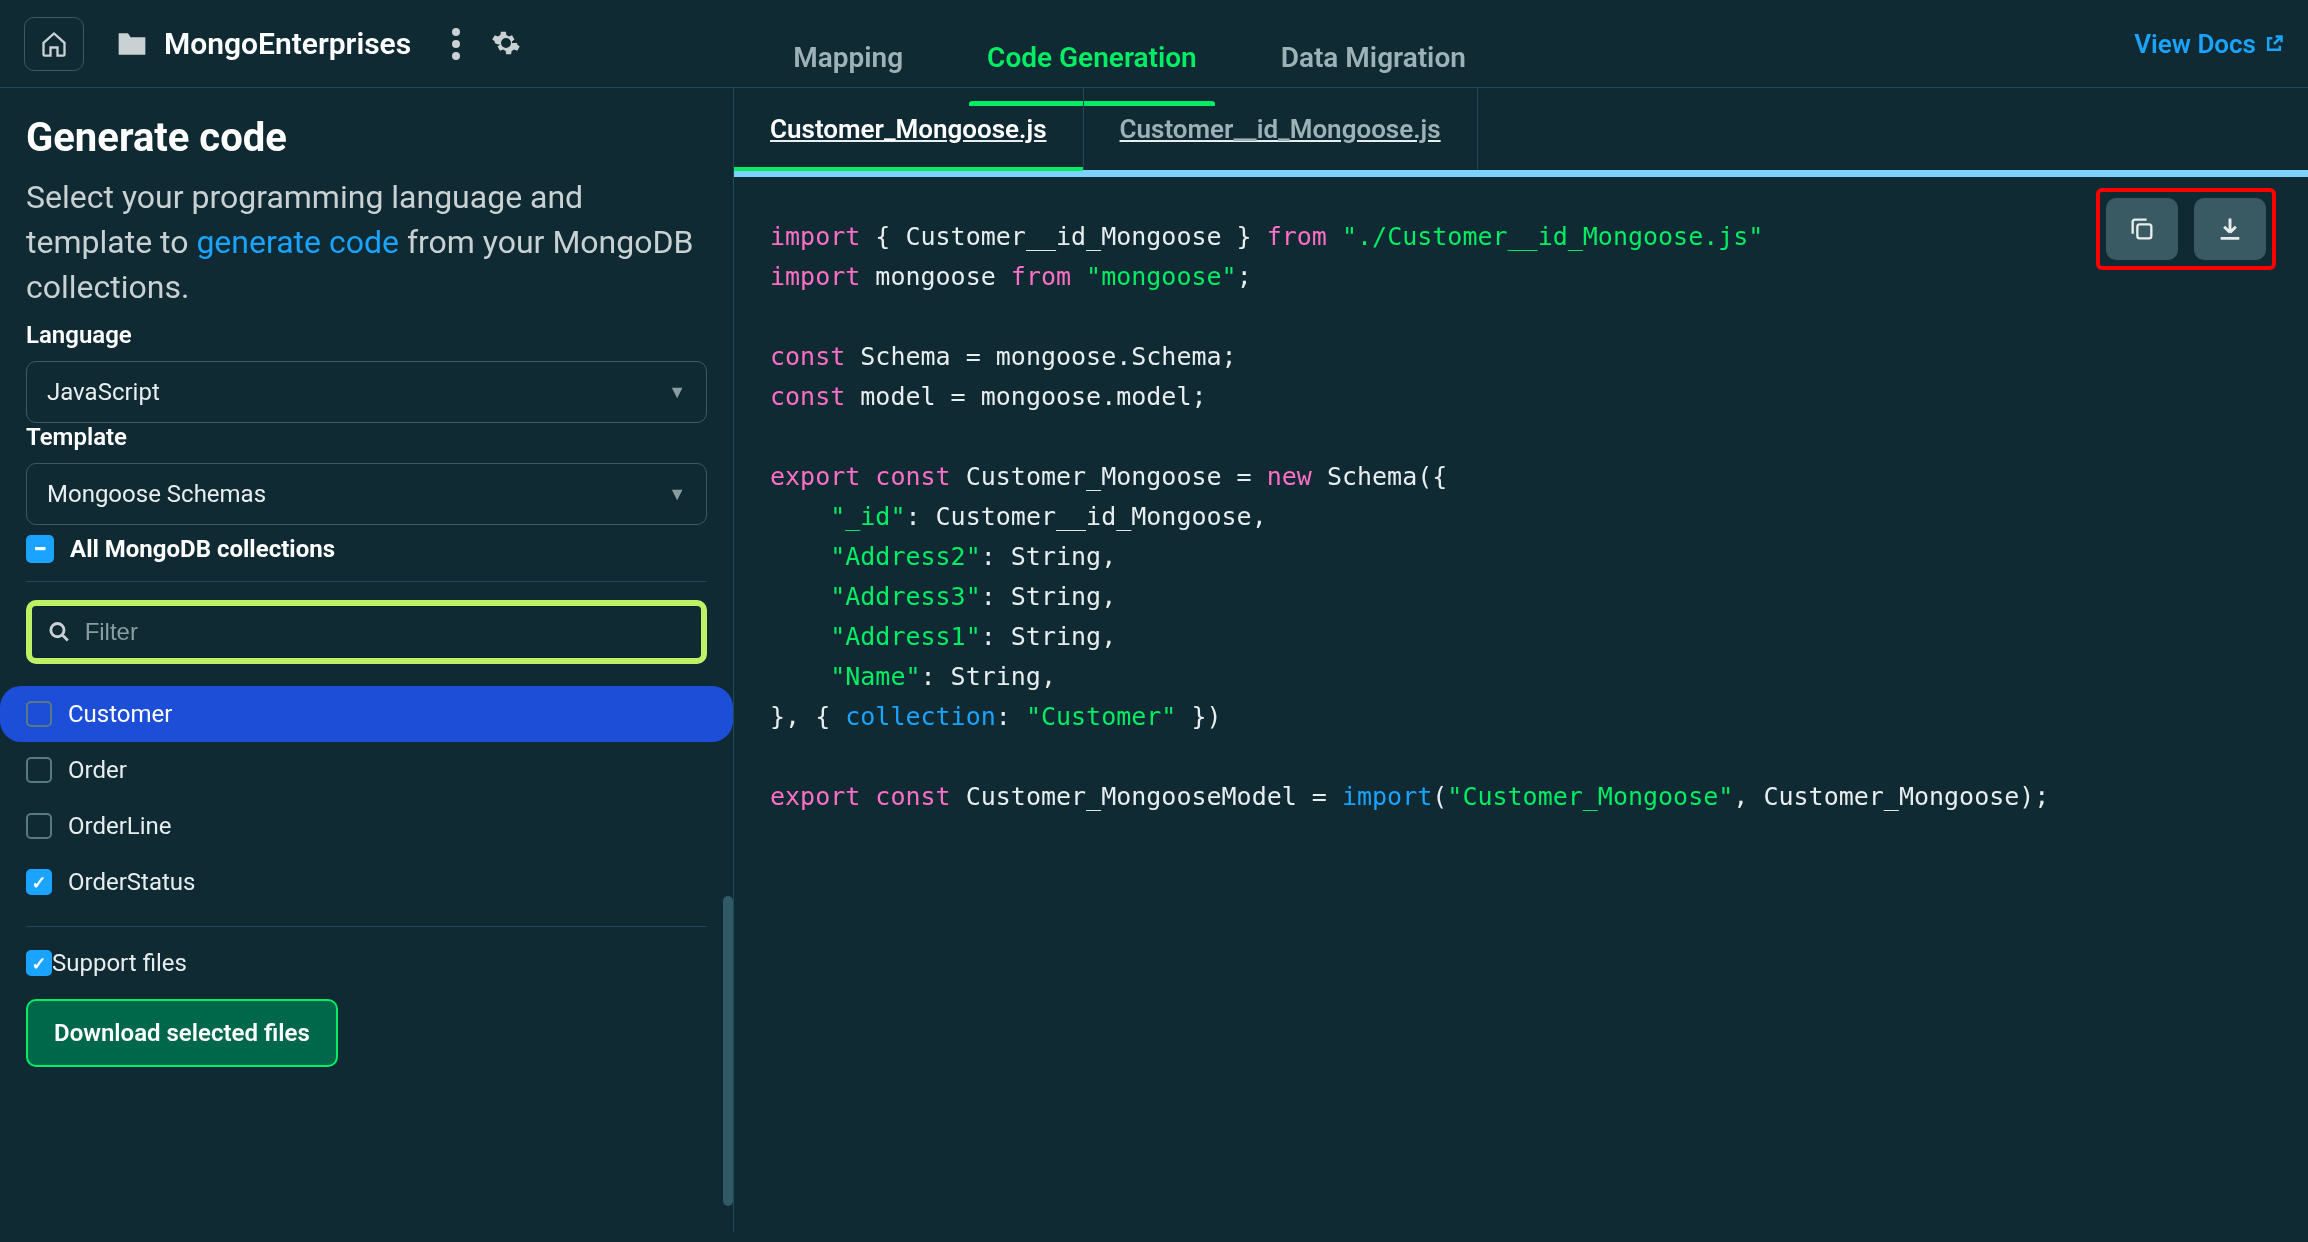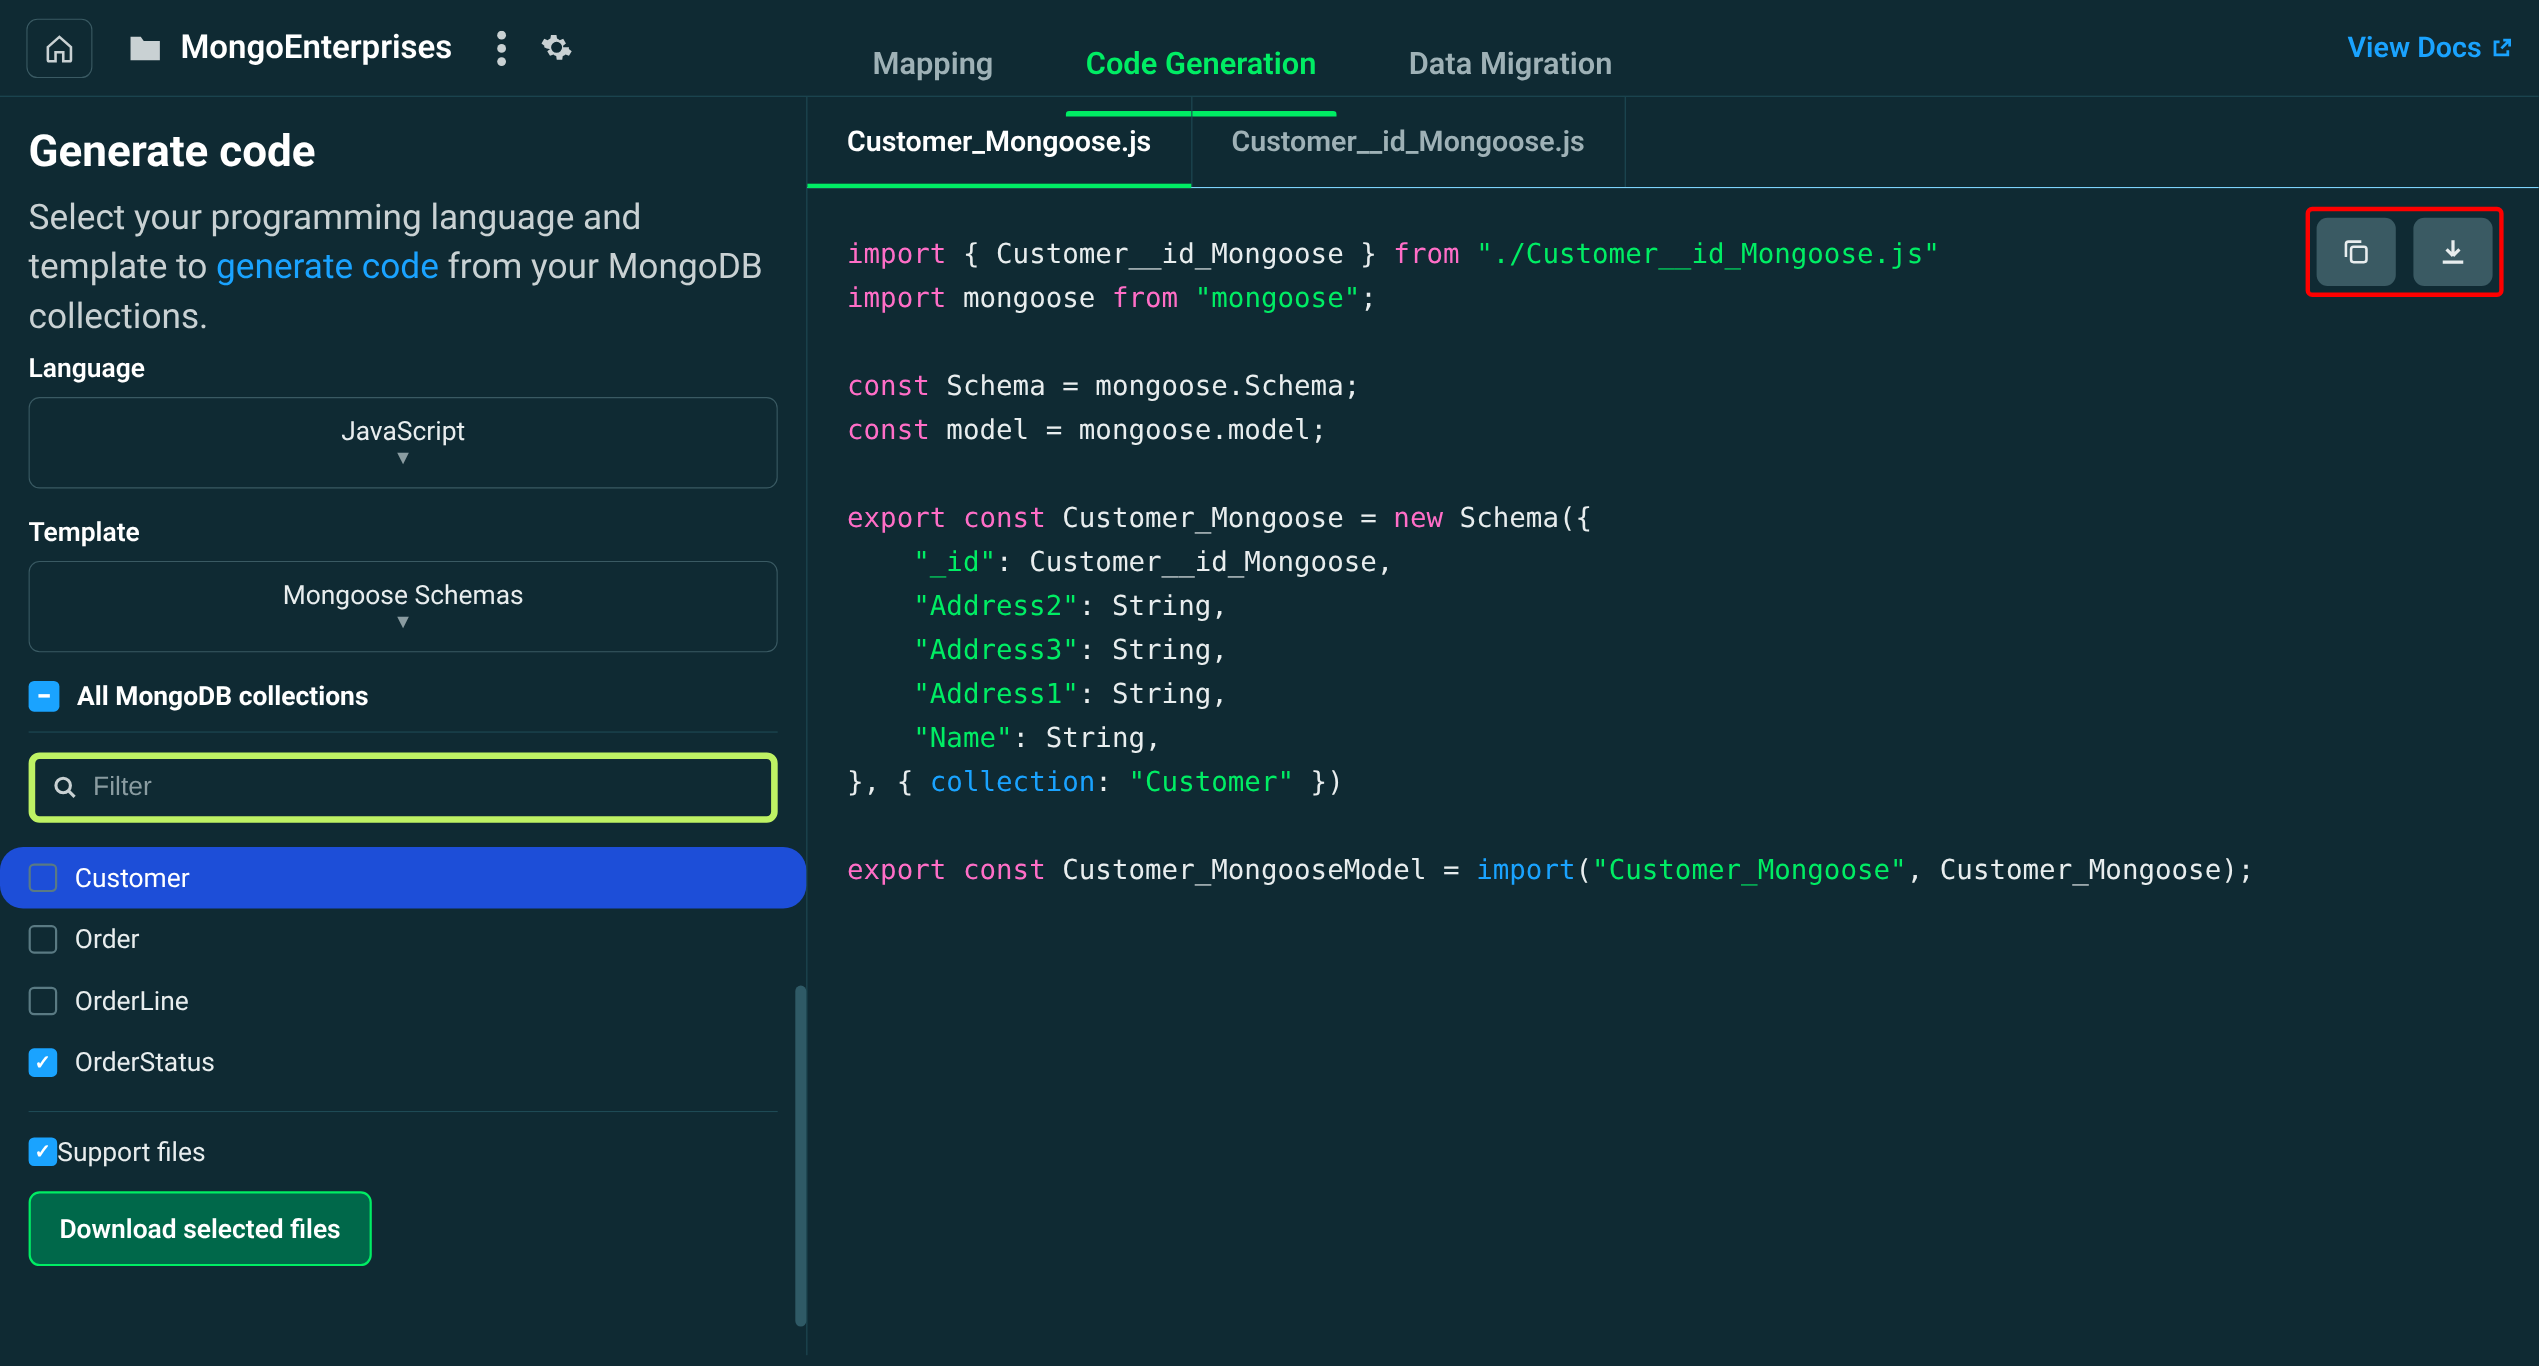--- a/index.html
+++ b/index.html
@@ -63,21 +63,21 @@
 .sb-inner { padding: 0 26px; }
 .sb-title { font-size: 40px; font-weight: 700; color: #fff; margin-bottom: 14px; }
 .sb-desc { font-size: 32px; color: #c9d1d3; line-height: 1.4; margin-bottom: 12px; }
 .sb-desc a { color: #1aa3ff; text-decoration: none; }
 
 .form-label { font-size: 24px; font-weight: 600; color: #fff; margin-bottom: 12px; }
 .select-box {
   border: 1px solid #3a5a63; border-radius: 10px;
   padding: 16px 20px; display: flex; justify-content: space-between;
   align-items: center; font-size: 24px; color: #e8edee;
-  margin-bottom: 26px; cursor: pointer; flex-direction: column;
+  cursor: pointer;
 }
 .select-box .chev { color: #8a9ca1; font-size: 18px; }
 
 .all-collections {
   display: flex; align-items: center; gap: 16px;
   font-size: 24px; font-weight: 700; color: #fff;
   margin: 10px 0 18px 0;
 }
 .chk-mixed {
   width: 28px; height: 28px; background: #1aa3ff; border-radius: 5px;
@@ -126,21 +126,21 @@
   cursor: pointer; width: fit-content;
 }
 
 .sb-scroll {
   position: absolute; right: 0; top: 808px; width: 10px; height: 310px;
   background: #2f5a66; border-radius: 5px;
 }
 
 
 .content { flex: 1; display: flex; flex-direction: column; position: relative; }
-.file-tabs { display: flex; border-bottom: 1px solid #7dd3fc; }
+.file-tabs { display: flex; border-bottom: 7px solid #7dd3fc; text-decoration: underline; }
 .file-tab {
   padding: 26px 36px; font-size: 26px; font-weight: 600; color: #9eb1b6;
   border-right: 1px solid #1e4a55; cursor: pointer; position: relative;
 }
 .file-tab.active { color: #fff; }
 .file-tab.active::after {
   content: ''; position: absolute; bottom: -1px; left: 0; right: 0;
   height: 4px; background: #00ed64;
 }
 

